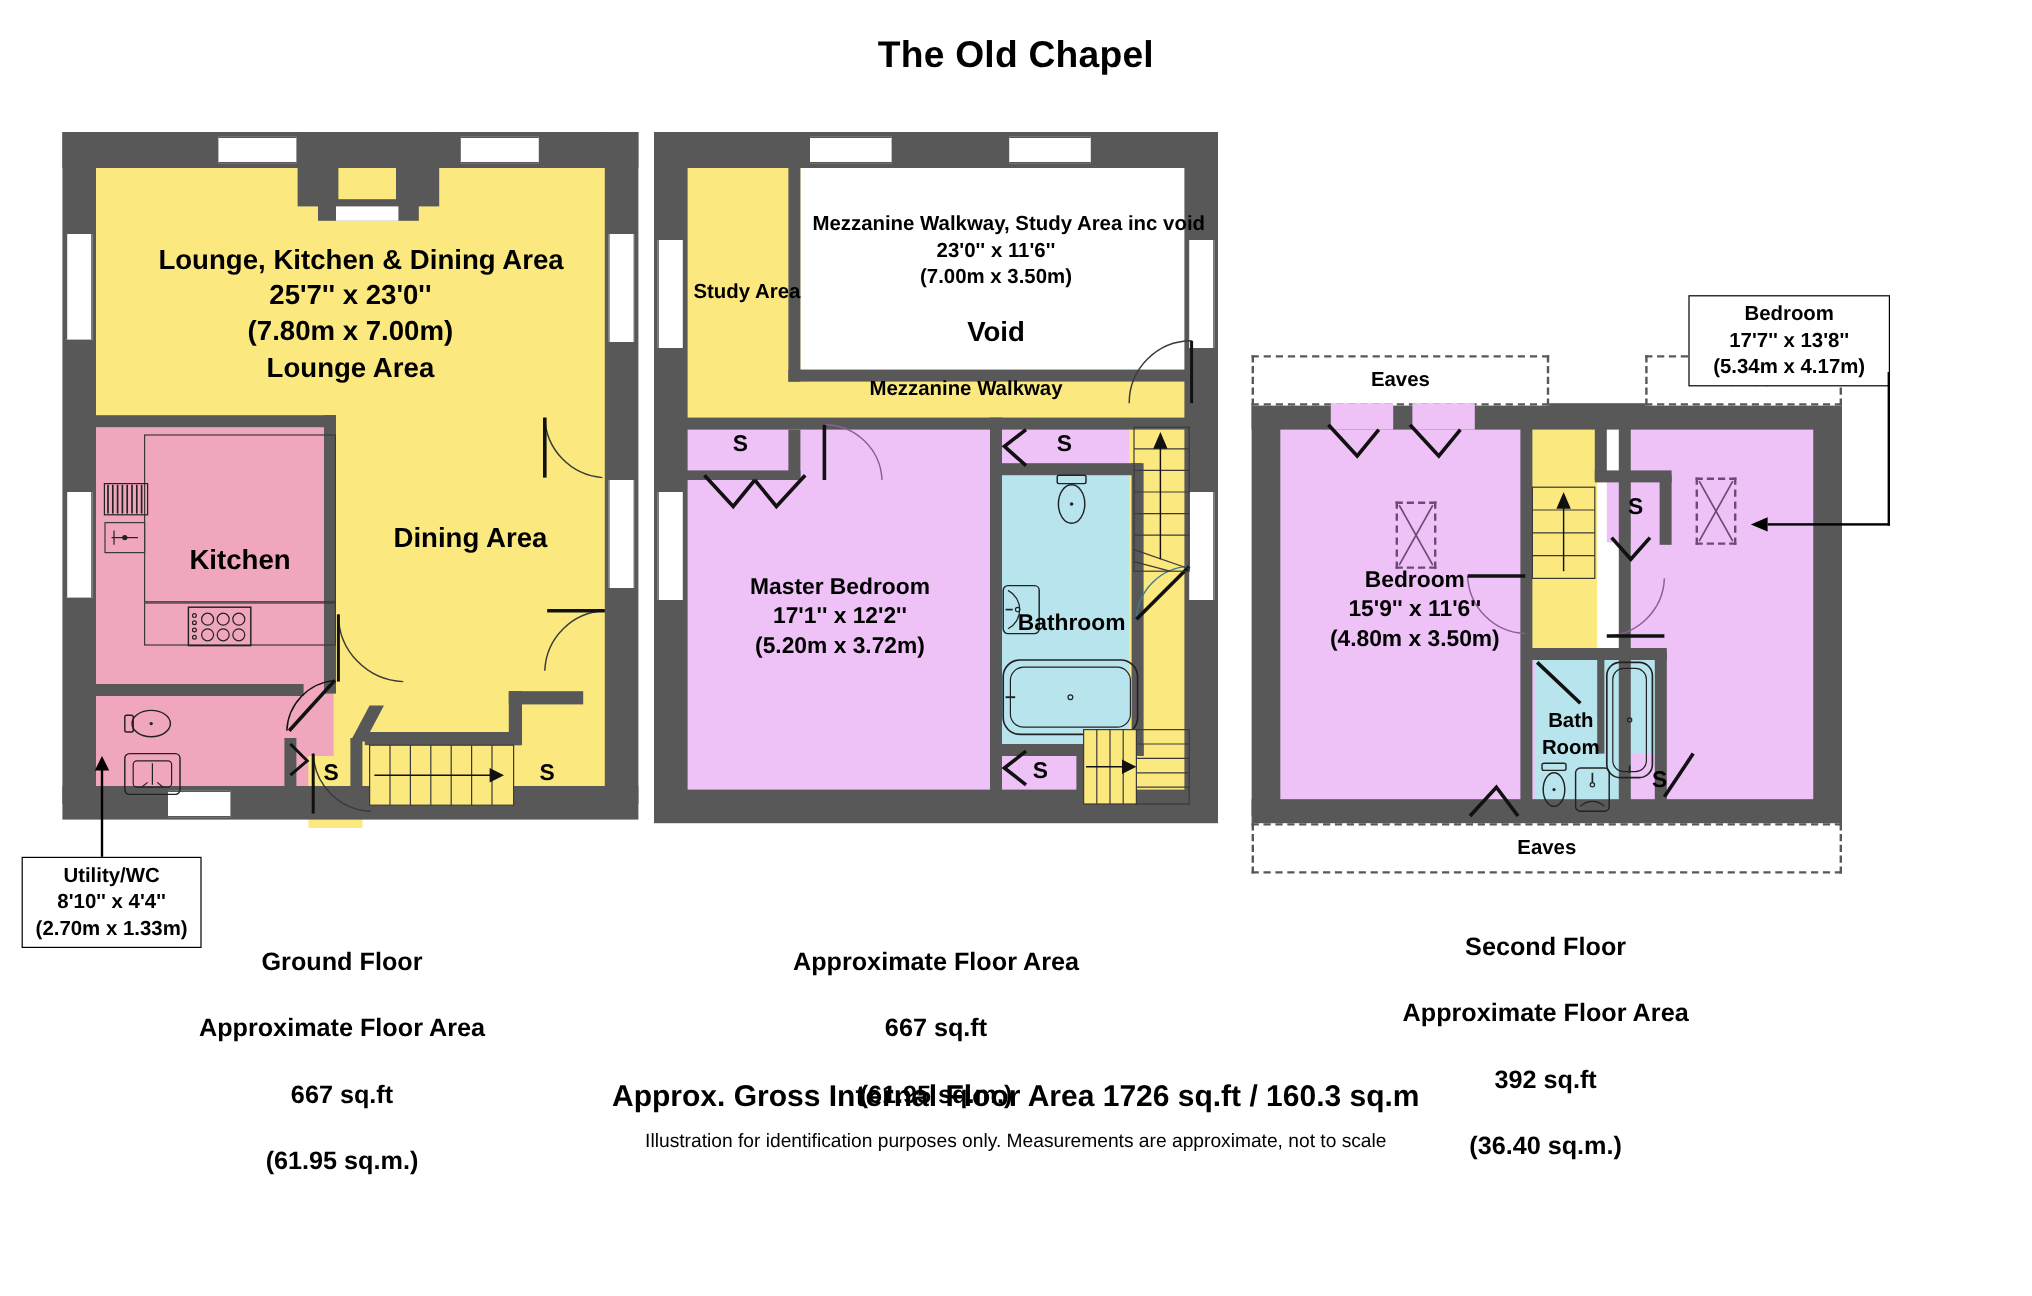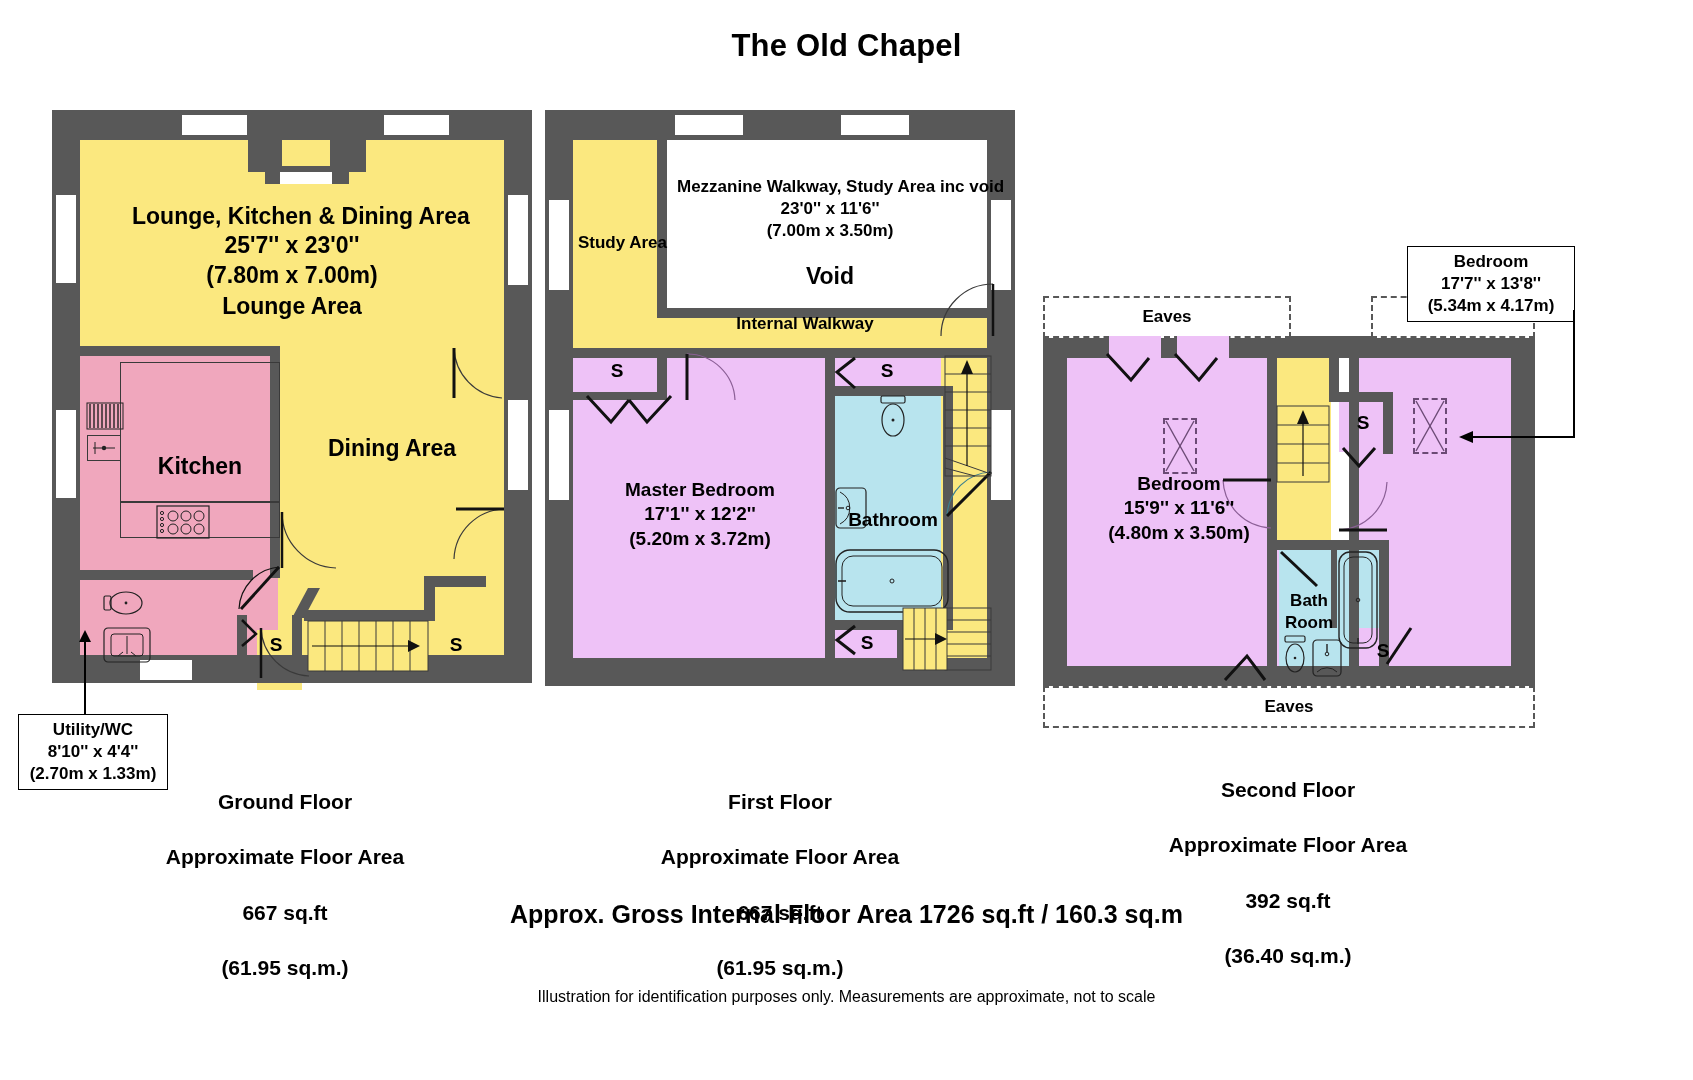--- a/index.html
+++ b/index.html
@@ -373,34 +373,33 @@
     <path d="M32 25 L44 31 L32 37 Z" fill="#111"></path>
   </svg>
 
   <div class="lbl m" style="left:132px; top:66px; width:306px;">
     <div>Mezzanine Walkway, Study Area inc void</div>
     <div>23'0'' x 11'6''</div>
     <div>(7.00m x 3.50m)</div>
   </div>
   <div class="lbl xl" style="left:200px; top:152px; width:170px;">Void</div>
   <div class="lbl m" style="left:26px; top:122px; width:96px;text-align:right;">Study Area</div>
-  <div class="lbl m" style="left:130px; top:203px; width:260px;">Internal Walkway</div>
+  <div class="lbl m" style="left:130px; top:203px; width:260px;">Mezzanine Walkway</div>
   <div class="lbl l" style="left:40px; top:368px; width:230px;">
     <div>Master Bedroom</div>
     <div>17'1'' x 12'2''</div>
     <div>(5.20m x 3.72m)</div>
   </div>
   <div class="lbl l" style="left:290px; top:398px; width:116px;">Bathroom</div>
   <div class="stor" style="left:50px; top:250px; width:44px;">S</div>
   <div class="stor" style="left:320px; top:250px; width:44px;">S</div>
   <div class="stor" style="left:300px; top:522px; width:44px;">S</div>
 </div>
 
 <div class="caption" style="left:630px; top:760px; width:300px;">
-  <div>First Floor</div>
   <div>Approximate Floor Area</div>
   <div>667 sq.ft</div>
   <div>(61.95 sq.m.)</div>
 </div>
 
 <div class="floor" style="left:1043px; top:300px; width:400px; height:400px;">
 
   <div class="room purple" style="left:24px; top:48px; width:224px; height:332px;"></div>
   <div class="room purple" style="left:316px; top:48px; width:152px; height:332px;"></div>
   <div class="room yellow" style="left:232px; top:48px; width:56px; height:200px;"></div>
@@ -527,13 +526,13 @@
 </svg>
 
 <div class="caption" style="left:1138px; top:748px; width:300px;">
   <div>Second Floor</div>
   <div>Approximate Floor Area</div>
   <div>392 sq.ft</div>
   <div>(36.40 sq.m.)</div>
 </div>
 
 <div class="gross" style="top:900px;">Approx. Gross Internal Floor Area 1726 sq.ft / 160.3 sq.m</div>
-<div class="disclaimer" style="top:943px;margin-top:45px;">Illustration for identification purposes only. Measurements are approximate, not to scale</div>
+<div class="disclaimer" style="top:943px;">Illustration for identification purposes only. Measurements are approximate, not to scale</div>
 
 </body></html>

